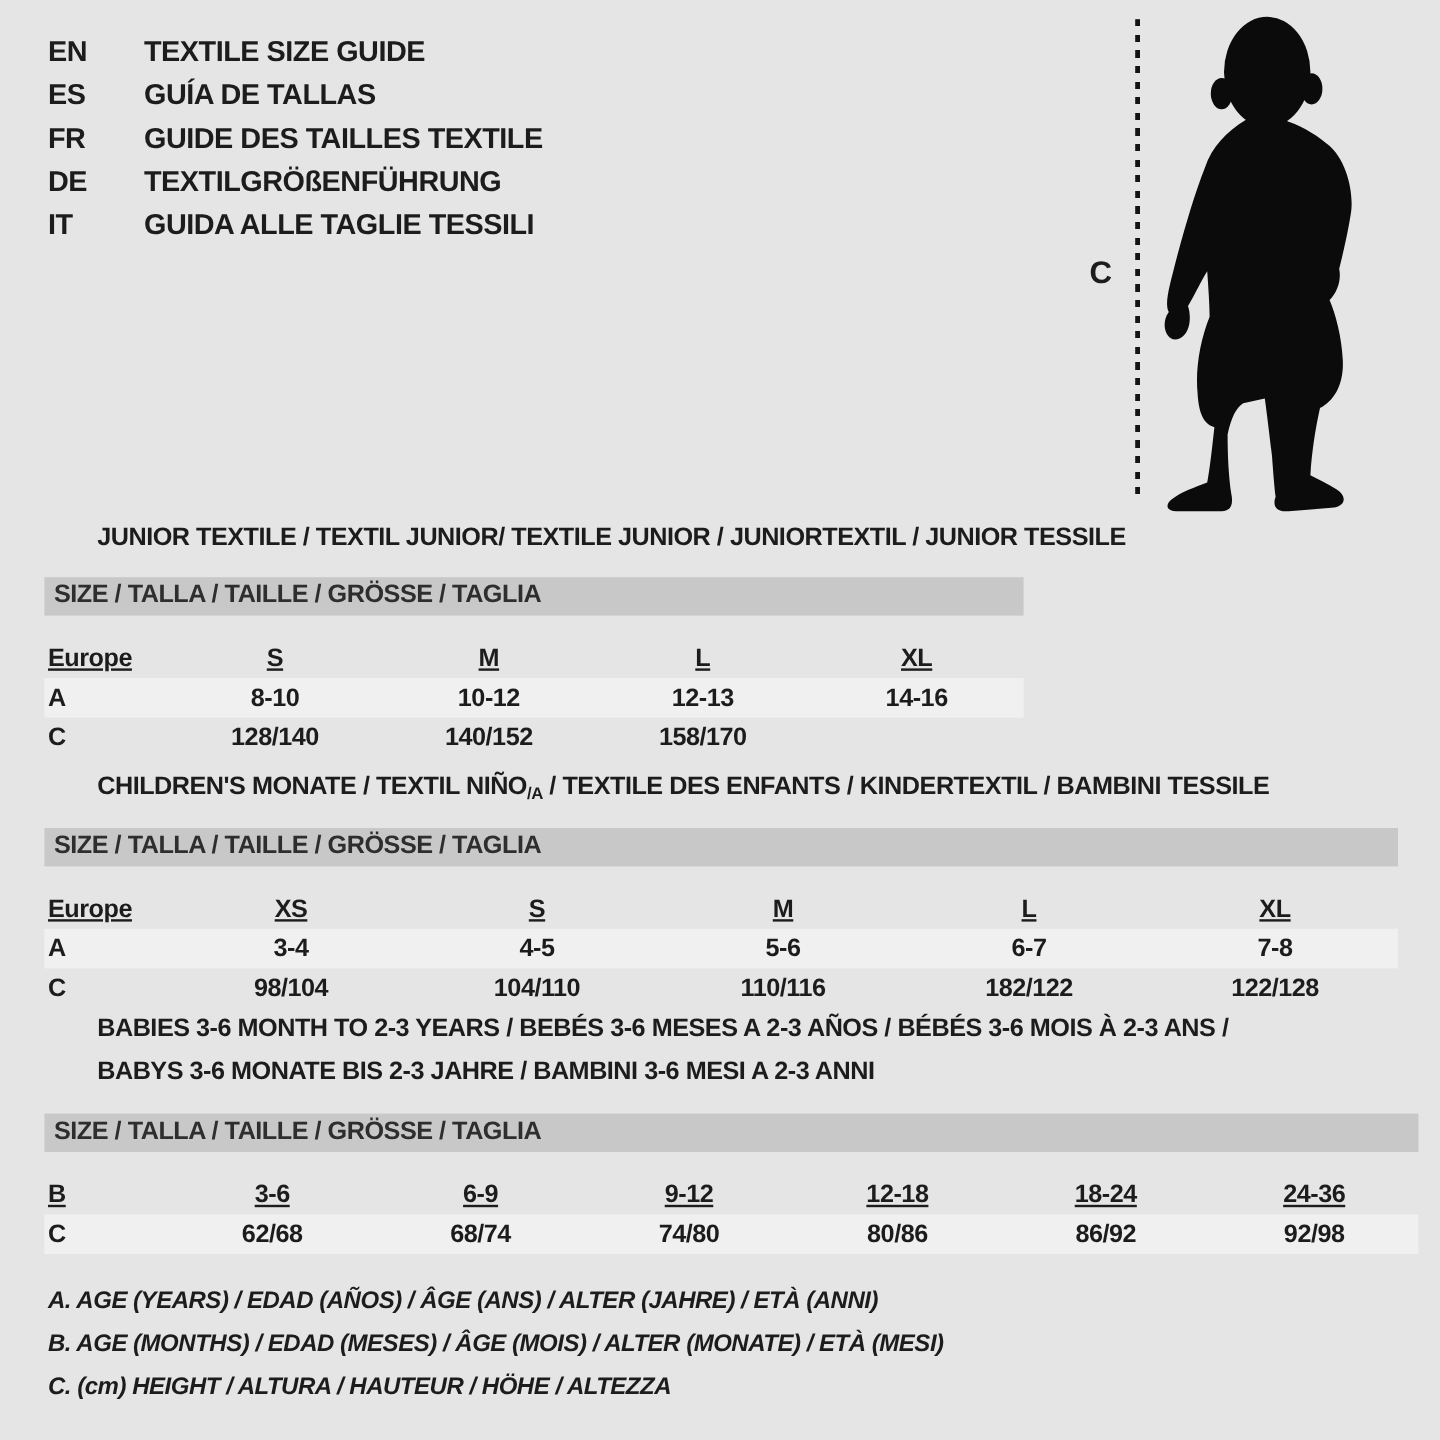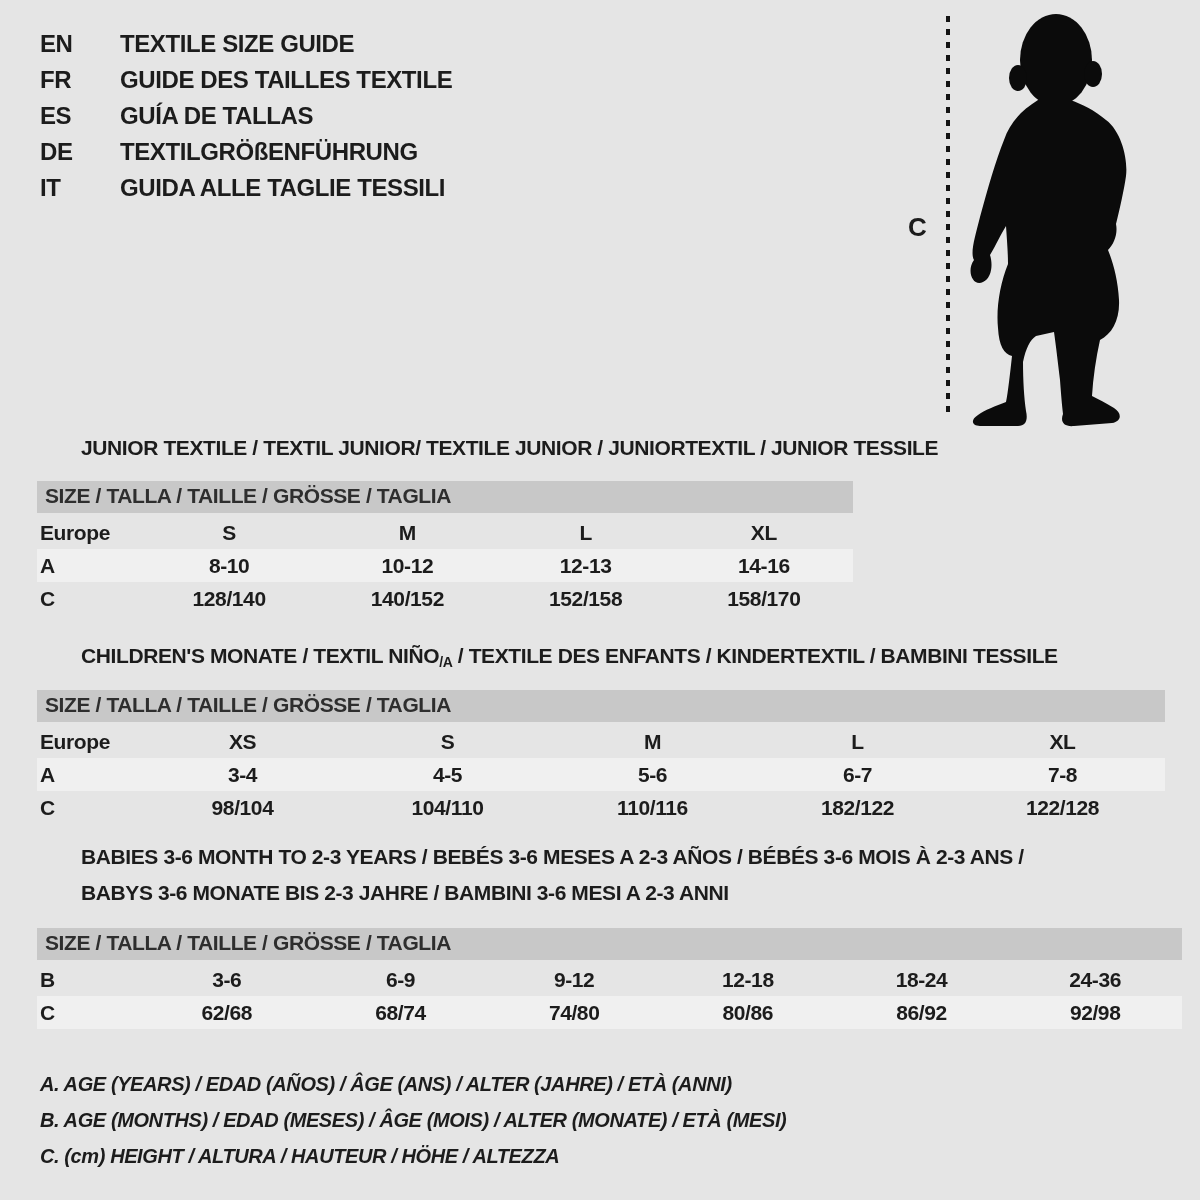--- a/index.html
+++ b/index.html
@@ -21,45 +21,45 @@
   .sec-title { position:absolute; left:40px; font-size:21px; white-space:nowrap;margin-left:41px; }
   .sub { font-size:14px; vertical-align:-4px; }
   
   .size-table { position:absolute; }
   .size-bar { height:32px; line-height:30px; background:#c8c8c8; color:#2e2e2e;
     font-size:21px; padding-left:8px; }
   .grid-row { display:grid; height:33px; line-height:33px; font-size:21px; }
   .cols4 { grid-template-columns:103px repeat(4,1fr); }
   .cols5 { grid-template-columns:103px repeat(5,1fr); }
   .cols6 { grid-template-columns:103px repeat(6,1fr); }
-  .first-row { margin-top:3px; }
+  .first-row { margin-top:19px;text-decoration:underline; }
   .cell { text-align:center; }
   .cell.lbl { text-align:left; padding-left:3px; }
   .row-light { background:#f0f0f0; }
   
   .legend { position:absolute; left:40px; top:1066px;font-style:italic; }
   .legend-line { height:36px; line-height:36px; font-size:20px; white-space:nowrap; }
 </style>
 </head>
 <body>
 
 <div id="page">
 
   <div class="lang-block">
     <div class="lang-row">
       <span class="lang-code">EN</span>
       <span class="lang-label">TEXTILE SIZE GUIDE</span>
     </div>
     <div class="lang-row">
+      <span class="lang-code">ES</span>
+      <span class="lang-label">GUÍA DE TALLAS</span>
+    </div>
+    <div class="lang-row">
       <span class="lang-code">FR</span>
       <span class="lang-label">GUIDE DES TAILLES TEXTILE</span>
-    </div>
-    <div class="lang-row">
-      <span class="lang-code">ES</span>
-      <span class="lang-label">GUÍA DE TALLAS</span>
     </div>
     <div class="lang-row">
       <span class="lang-code">DE</span>
       <span class="lang-label">TEXTILGRÖßENFÜHRUNG</span>
     </div>
     <div class="lang-row">
       <span class="lang-code">IT</span>
       <span class="lang-label">GUIDA ALLE TAGLIE TESSILI</span>
     </div>
   </div>
@@ -119,21 +119,20 @@
       <span class="cell lbl">A</span>
       <span class="cell">8-10</span>
       <span class="cell">10-12</span>
       <span class="cell">12-13</span>
       <span class="cell">14-16</span>
     </div>
     <div class="grid-row cols4">
       <span class="cell lbl">C</span>
       <span class="cell">128/140</span>
       <span class="cell">140/152</span>
-      <span class="cell">152/158</span>
       <span class="cell">158/170</span>
     </div>
   </div>
 
   <div class="sec-title" style="top:644px;">
     <span>CHILDREN'S MONATE / TEXTIL NIÑO</span><span class="sub">/A</span><span> / TEXTILE DES ENFANTS / KINDERTEXTIL / BAMBINI TESSILE</span>
   </div>
   <div class="size-table" style="left:37px; top:690px; width:1128px;">
     <div class="size-bar">SIZE / TALLA / TAILLE / GRÖSSE / TAGLIA</div>
     <div class="grid-row cols5 first-row">

